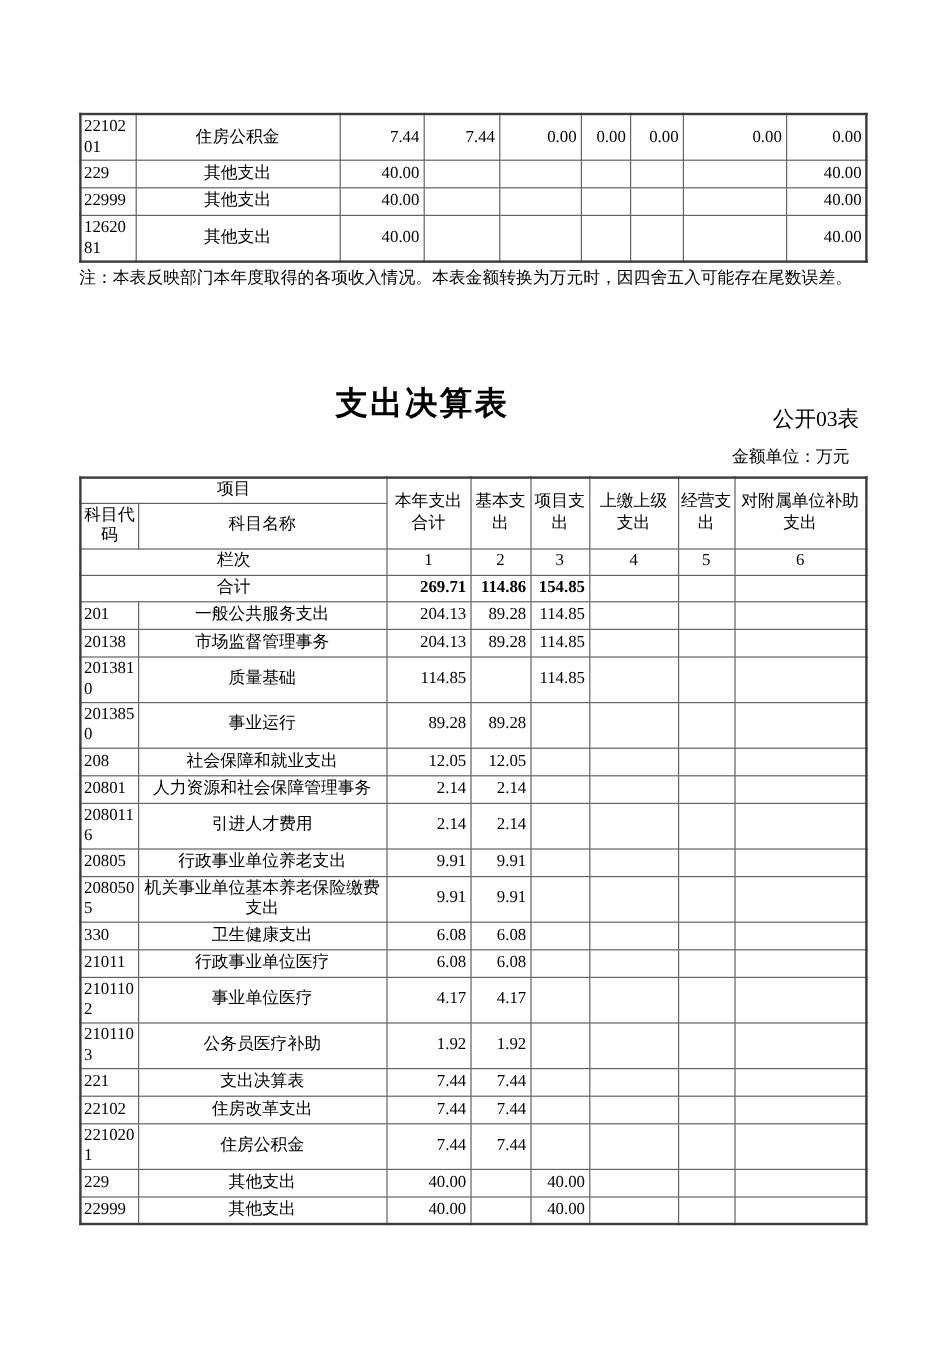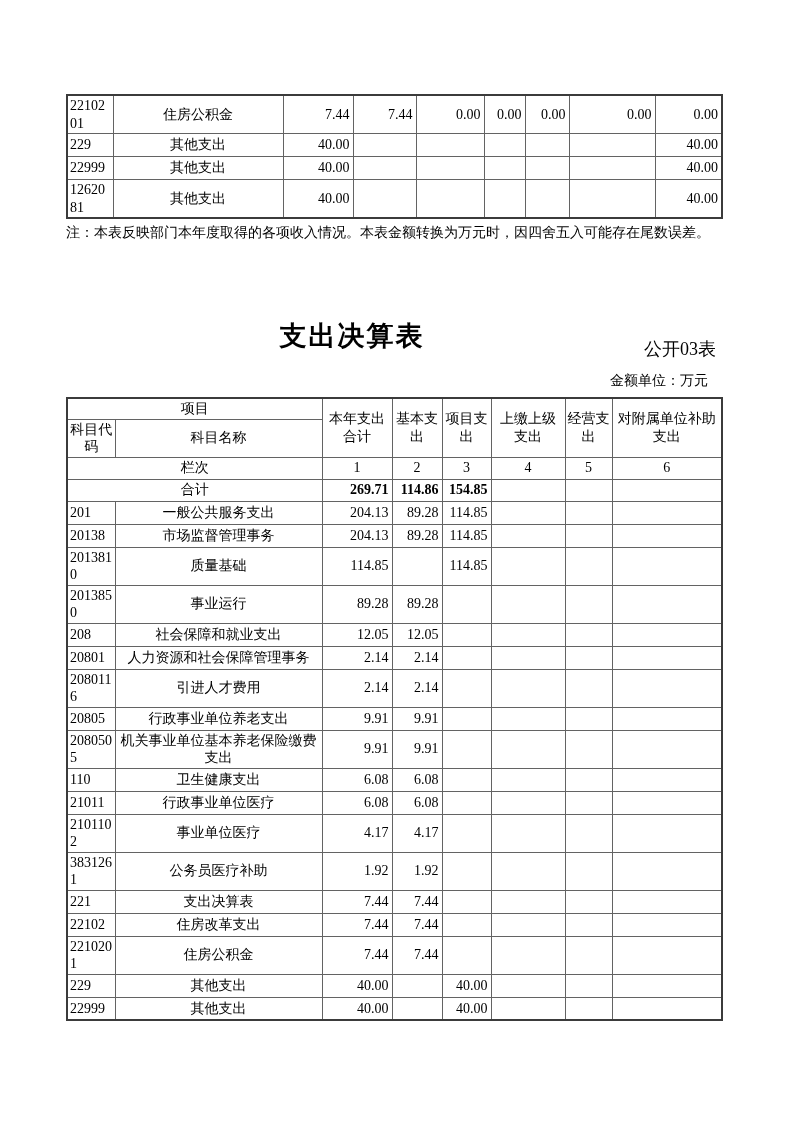--- a/index.html
+++ b/index.html
@@ -246,21 +246,21 @@
           <td class="code">2080505</td>
           <td class="name">机关事业单位基本养老保险缴费支出</td>
           <td class="num">9.91</td>
           <td class="num">9.91</td>
           <td class="num"></td>
           <td class="num"></td>
           <td class="num"></td>
           <td class="num"></td>
         </tr>
         <tr>
-          <td class="code">110</td>
+          <td class="code">330</td>
           <td class="name">卫生健康支出</td>
           <td class="num">6.08</td>
           <td class="num">6.08</td>
           <td class="num"></td>
           <td class="num"></td>
           <td class="num"></td>
           <td class="num"></td>
         </tr>
         <tr>
           <td class="code">21011</td>
@@ -276,21 +276,21 @@
           <td class="code">2101102</td>
           <td class="name">事业单位医疗</td>
           <td class="num">4.17</td>
           <td class="num">4.17</td>
           <td class="num"></td>
           <td class="num"></td>
           <td class="num"></td>
           <td class="num"></td>
         </tr>
         <tr>
-          <td class="code">3831261</td>
+          <td class="code">2101103</td>
           <td class="name">公务员医疗补助</td>
           <td class="num">1.92</td>
           <td class="num">1.92</td>
           <td class="num"></td>
           <td class="num"></td>
           <td class="num"></td>
           <td class="num"></td>
         </tr>
         <tr>
           <td class="code">221</td>

